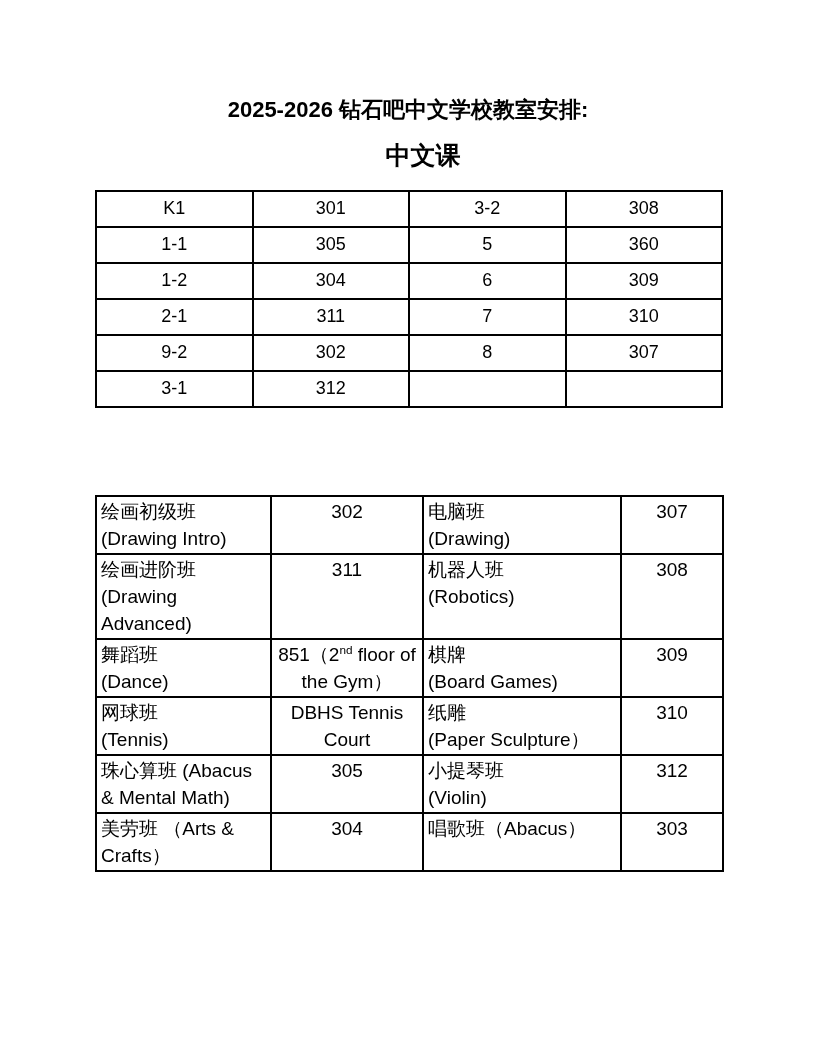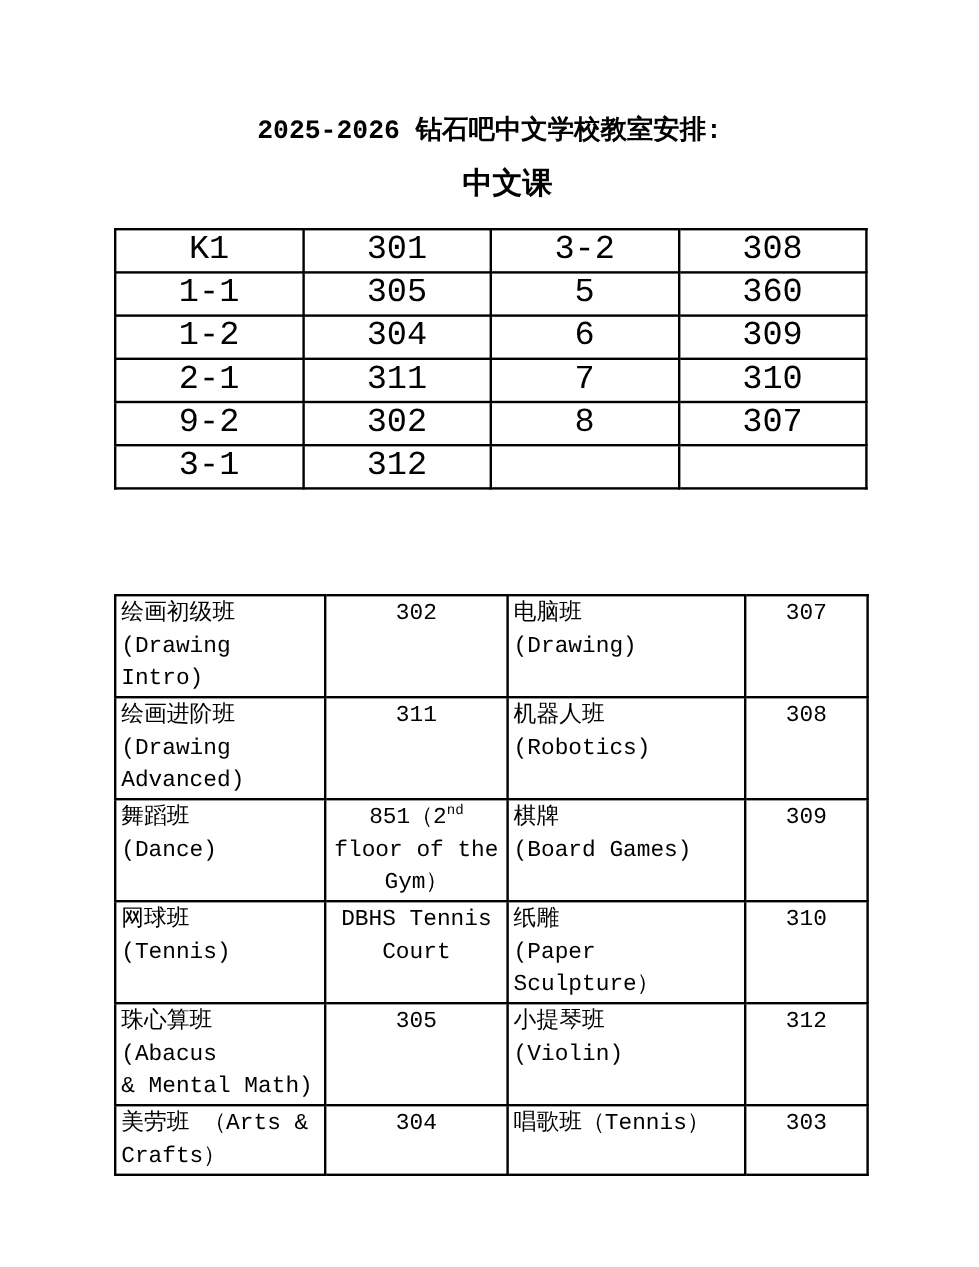--- a/index.html
+++ b/index.html
@@ -3,21 +3,21 @@
 <meta charset="utf-8">
 <style>
   html, body { margin: 0; padding: 0; background: #e8e8e8; }
   .page {
     position: relative;
     width: 816px;
     height: 1056px;
     margin: 0 auto;
     background: #ffffff;
     color: #000000;
-    font-family: Liberation Mono, monospace;
+    font-family: Liberation Sans, sans-serif;
     overflow: hidden;
   }
   .doc-title {
     position: absolute;
     top: 96px; left: 0;
     width: 100%;
     margin: 0;
     text-align: center;
     font-size: 22px;
     font-weight: 700;
@@ -42,21 +42,21 @@
     position: absolute;
     top: 190px; left: 95px;
     width: 628px;
   }
   .chinese-table td {
     border: 2px solid #000000;
     height: 34px;
     padding: 0;
     text-align: center;
     vertical-align: middle;
-    font-size: 28px;
+    font-size: 18px;
     line-height: 1.1;
   }
 
   .talent-table {
     position: absolute;
     top: 495px; left: 95px;
     width: 627px;
   }
   .talent-table col.c1 { width: 175px; }
   .talent-table col.c2 { width: 152px; }
@@ -181,19 +181,19 @@
 &amp; Mental Math)</td>
         <td class="room">305</td>
         <td class="name">小提琴班
 (Violin)</td>
         <td class="room">312</td>
       </tr>
       <tr>
         <td class="name">美劳班 （Arts &amp;
 Crafts）</td>
         <td class="room">304</td>
-        <td class="name">唱歌班（Tennis）</td>
+        <td class="name">唱歌班（Abacus）</td>
         <td class="room">303</td>
       </tr>
     </tbody>
   </table>
 
 </div>
 
 </body></html>

